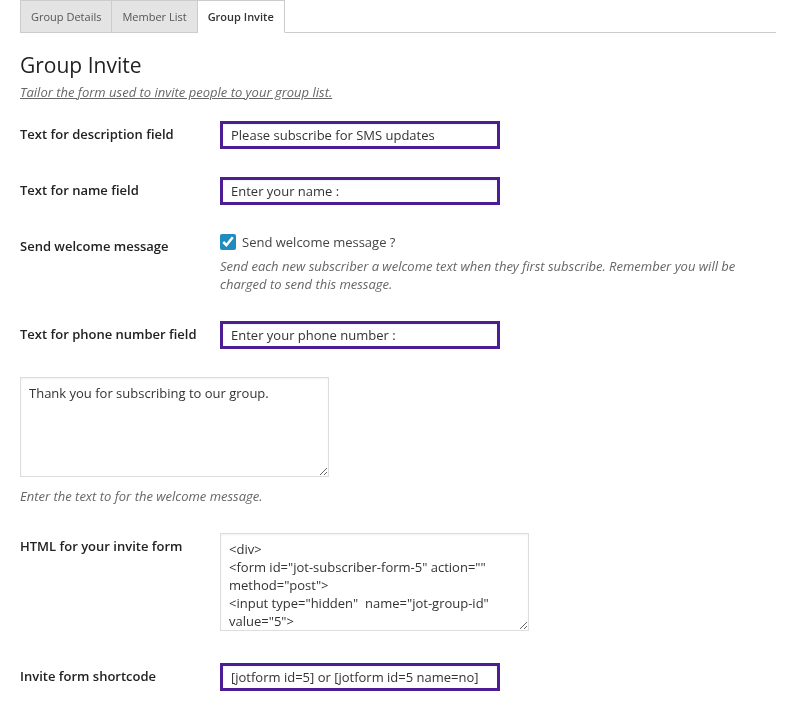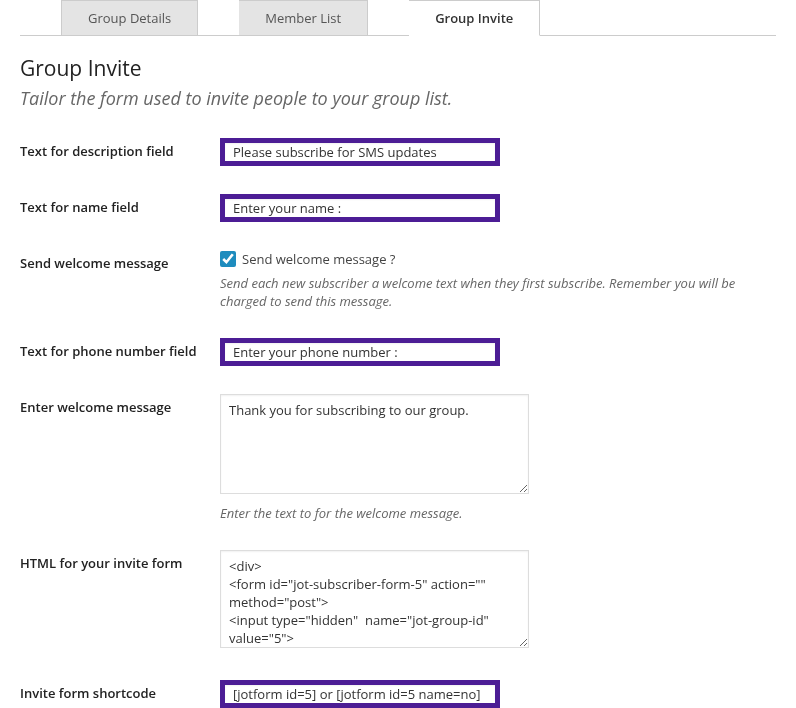--- a/index.html
+++ b/index.html
@@ -12,71 +12,71 @@
   }
   .container {
     padding: 0 20px 20px 20px;
   }
   .tabs {
     display: flex;
     border-bottom: 1px solid #ccc;
     margin-bottom: 18px;
   }
   .tab {
-    padding: 8px 26px;
+    padding: 8px 10px;
     background: #e4e4e4;
     border: 1px solid #ccc;
     border-bottom: none;
     margin-right: 0;
     color: #555;
-    font-size: 13px;
+    font-size: 11px;
     cursor: pointer;
     position: relative;
-    margin-left: 41px;
   }
   .tab + .tab { border-left: none; }
   .tab.active {
     background: #fff;
     border-bottom: 1px solid #fff;
     margin-bottom: -1px;
     font-weight: 600;
     color: #333;
   }
   h2.section-title {
     font-size: 21px;
     font-weight: 400;
     color: #222;
     margin-bottom: 4px;
   }
   .section-desc {
     font-style: italic;
     color: #666;
-    font-size: 18px;
-    margin-bottom: 28px;
+    font-size: 13px;
+    margin-bottom: 20px;
+    text-decoration: underline;
   }
   .form-row {
     display: flex;
     align-items: flex-start;
     margin-bottom: 28px;
   }
   .form-label {
     width: 200px;
     flex-shrink: 0;
     font-weight: 600;
     color: #222;
     font-size: 13px;
     padding-top: 4px;
   }
   .form-field {
     flex: 1;
   }
   input[type="text"] {
     width: 280px;
     padding: 4px 8px;
-    border: 5px solid #4c1d95;
+    border: 3px solid #4c1d95;
     box-shadow: inset 0 1px 2px rgba(0,0,0,0.06);
     font-size: 13px;
     color: #333;
     font-family: inherit;
     height: 28px;
   }
   textarea {
     width: 309px;
     border: 1px solid #ddd;
     box-shadow: inset 0 1px 2px rgba(0,0,0,0.06);
@@ -146,21 +146,20 @@
   </div>
 
   <div class="form-row">
     <div class="form-label">Text for phone number field</div>
     <div class="form-field">
       <input type="text" value="Enter your phone number :" style="">
     </div>
   </div>
 
   <div class="form-row">
-    <div class="form-label">Enter welcome message</div>
     <div class="form-field">
       <textarea class="textarea-welcome" style="">Thank you for subscribing to our group.</textarea>
       <div class="help-text">Enter the text to for the welcome message.</div>
     </div>
   </div>
 
   <div class="form-row">
     <div class="form-label">HTML for your invite form</div>
     <div class="form-field">
       <textarea class="textarea-html" style="">&lt;div&gt;

